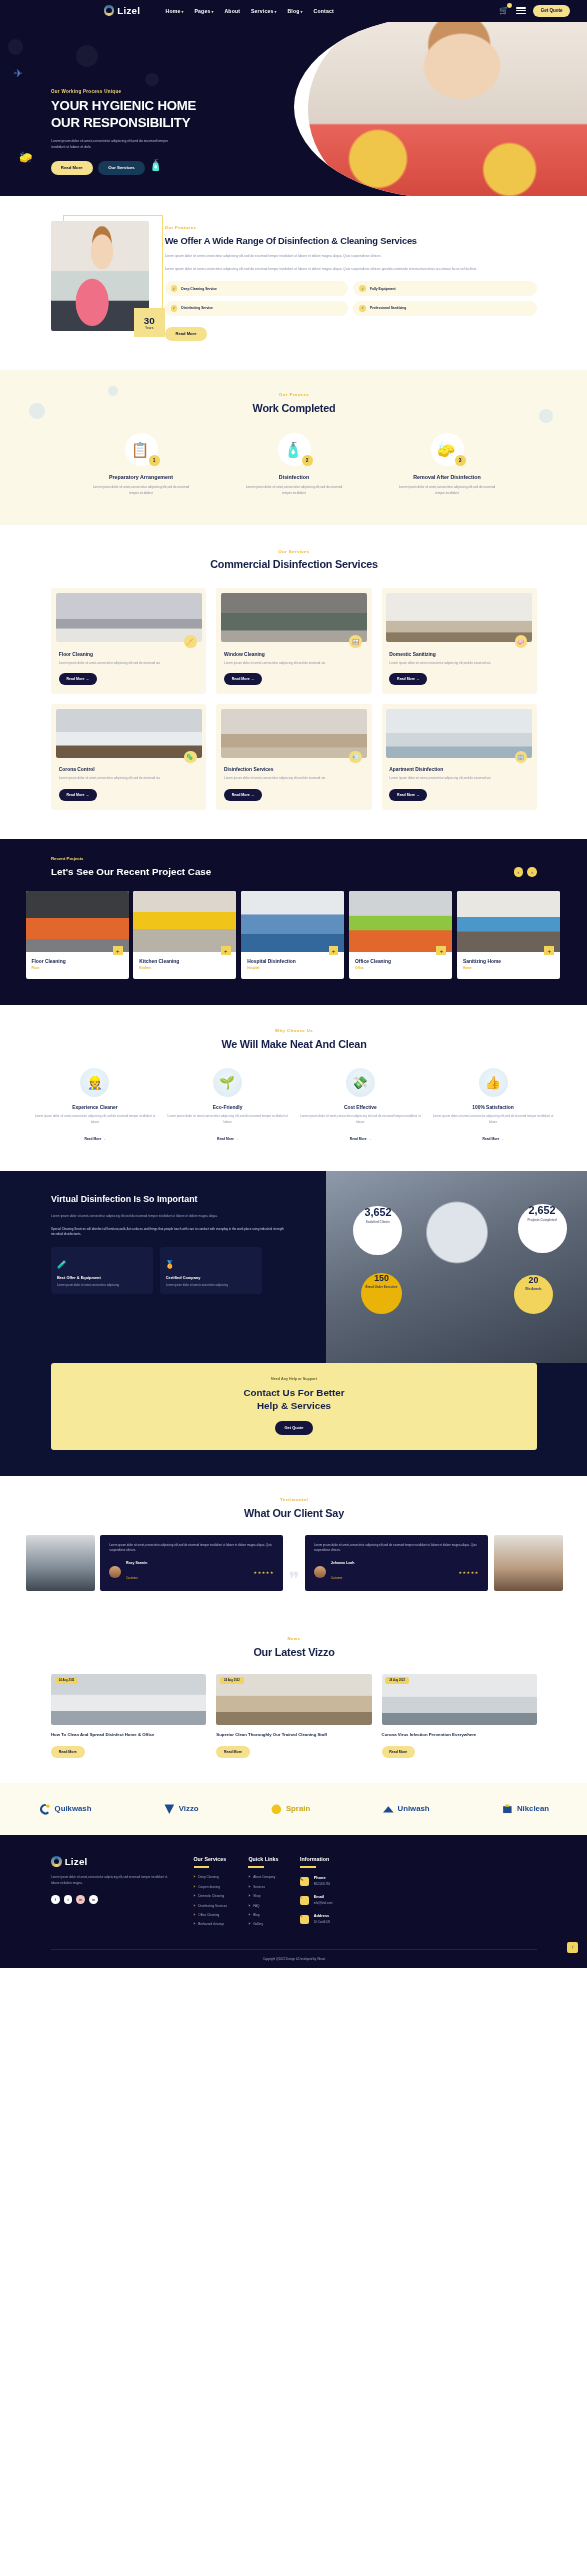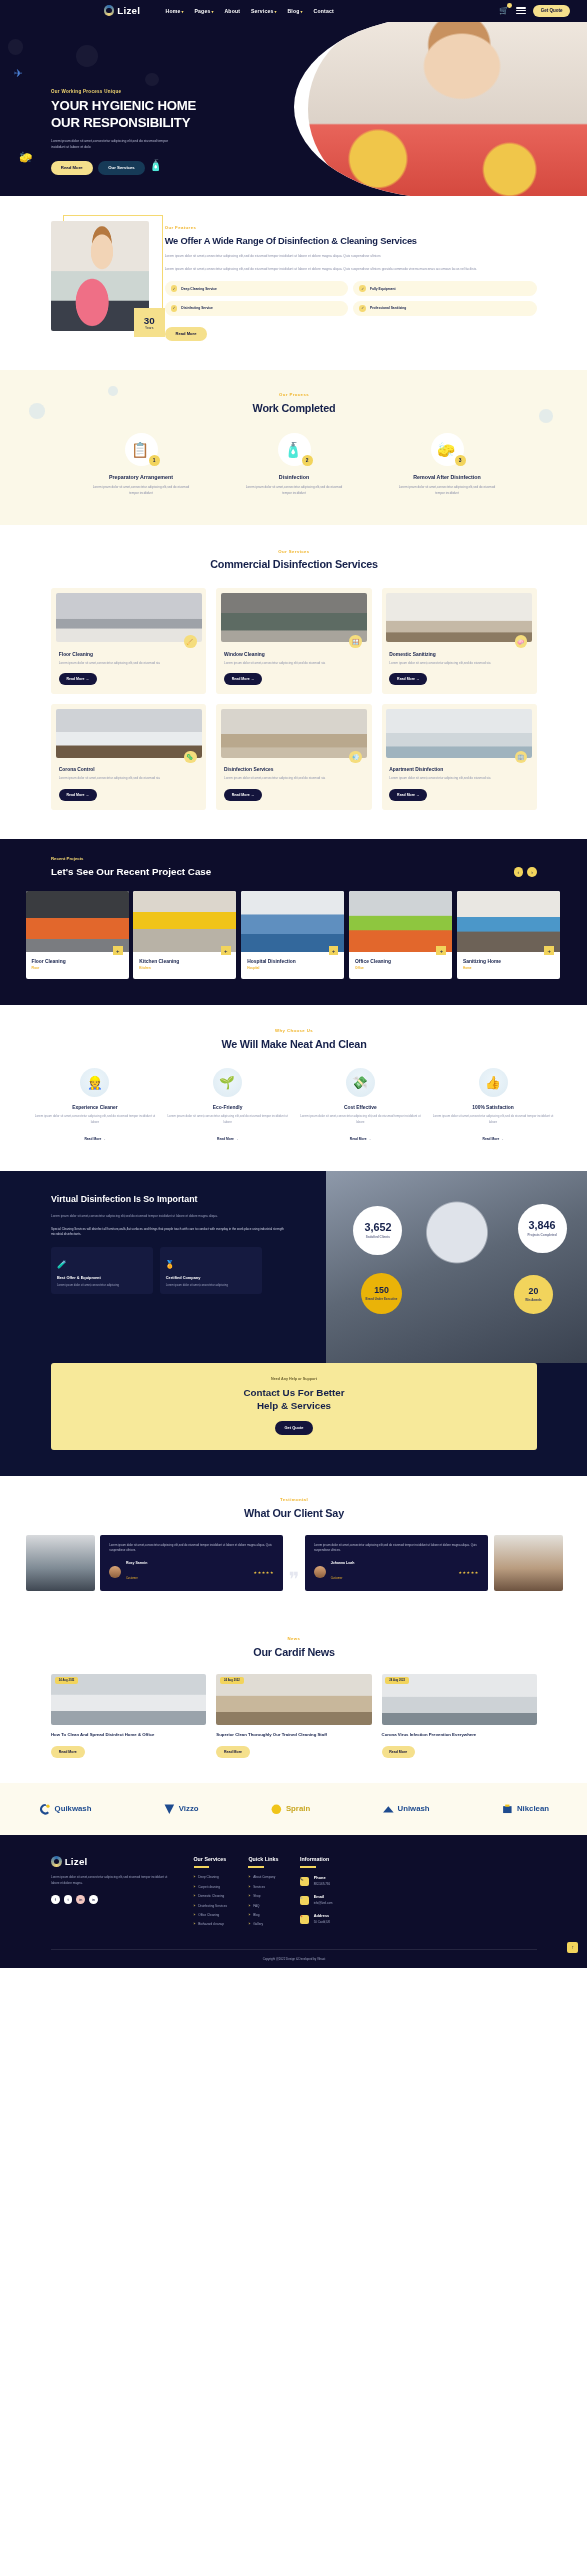--- a/index.html
+++ b/index.html
@@ -149,21 +149,21 @@
   .virt-boxes{display:flex;gap:6.9px;margin-top:9.8px;}
   .vbox{background:#151a40;border-radius:2.9px;padding:5.9px;width:102px;}
   .vbox i{font-size:7.8px;color:#f2d45c;font-style:normal;}
   .vbox h5{font-size:3.9px;color:#fff;margin-top:3.9px;font-weight:bold;}
   .vbox p{font-size:2.8px;color:#9aa0bd;line-height:1.7;margin-top:2.9px;}
   .virt-right{position:absolute;right:0;top:0;width:262px;height:192px;}
   .virt-photo{position:absolute;inset:0;
     background:
       radial-gradient(circle at 50% 32%,#dfe3ea 0 16%,transparent 17%),
       linear-gradient(160deg,#8e99aa,#5d6775 48%,#39414f);}
-  .stat{position:absolute;border-radius:50%;display:flex;flex-direction:column;align-items:center;justify-content:center;}
+  .stat{position:absolute;border-radius:50%;display:flex;flex-direction:column;align-items:center;}
   .stat b{font-weight:bold;}
   .stat span{font-weight:bold;}
   .s1{left:27.4px;top:35px;width:49px;height:49px;background:#fff;}
   .s1 b{font-size:10.8px;color:#16214b;} .s1 span{font-size:3.1px;color:#6b7190;margin-top:2px;}
   .s2{right:21.5px;top:33px;width:49px;height:49px;background:#fff;}
   .s2 b{font-size:10.8px;color:#16214b;} .s2 span{font-size:3.1px;color:#6b7190;margin-top:2px;}
   .s3{left:35px;top:102px;width:41px;height:41px;background:#eab308;}
   .s3 b{font-size:8.8px;color:#16214b;} .s3 span{font-size:2.9px;color:#3c4160;margin-top:2px;}
   .s4{right:35px;top:104px;width:39px;height:39px;background:#f2d45c;}
   .s4 b{font-size:8.8px;color:#16214b;} .s4 span{font-size:2.9px;color:#3c4160;margin-top:2px;}
@@ -495,21 +495,21 @@
   </div>
 
   <div class="virtual">
     <div class="virt-right">
       <div class="virt-photo"></div>
       <div class="stat s1">
         <b>3,652</b>
         <span>Satisfied Clients</span>
         </div>
       <div class="stat s2">
-        <b>3,846</b>
+        <b>2,652</b>
         <span>Projects Completed</span>
         </div>
       <div class="stat s3">
         <b>150</b>
         <span>Brand Under Executive</span>
         </div>
       <div class="stat s4">
         <b>20</b>
         <span>Win Awards</span>
         </div>
@@ -564,21 +564,21 @@
             <span>Customer</span></div>
           <div class="stars">★★★★★</div>
         </div>
       </div>
       <div class="t-img" style="background:linear-gradient(#e3e0da,#b99c7f 60%,#6d5340);"></div>
     </div>
   </div>
 
   <div class="news">
     <div class="sec-label">News</div>
-    <h2 class="sec-title">Our Cardif News</h2>
+    <h2 class="sec-title">Our Latest Vizzo</h2>
     <div class="news-grid">
       <div class="news-c">
         <div class="n-img" style="background:linear-gradient(#cfd4d8 0 40%,#e8eaec 41% 72%,#9aa3ab 73% 100%);">
           <span class="n-date">24 Aug 2022</span>
           </div>
         <h4>How To Clean And Spread Disinfect Home &amp; Office</h4>
         <button class="btn-news">Read More</button>
       </div>
       <div class="news-c">
         <div class="n-img" style="background:linear-gradient(#e0dcd4 0 42%,#c8b79b 43% 74%,#8e7c62 75% 100%);">

